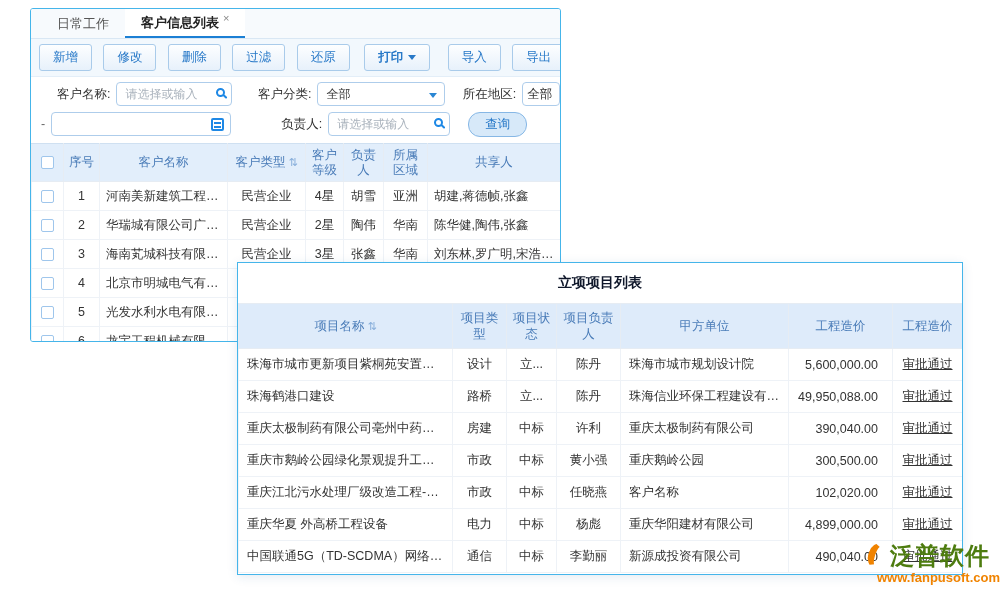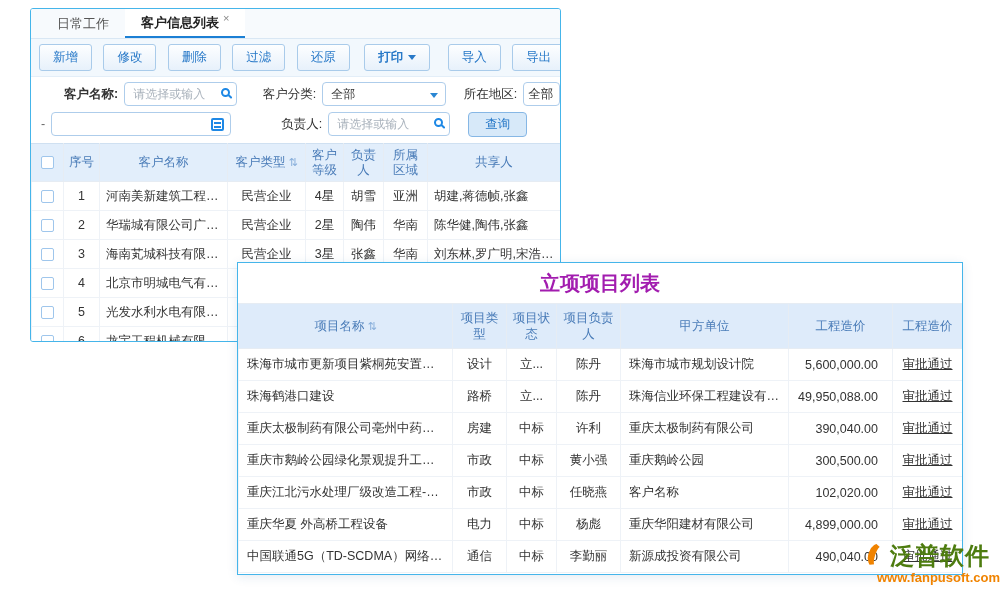--- a/index.html
+++ b/index.html
@@ -29,41 +29,41 @@
   .icon-search::after { content:""; position:absolute; width:2px; height:5px; background:#1e88e5;
     transform:rotate(-45deg); right:-3px; bottom:-4px; border-radius:1px; }
   .icon-cal { position:absolute; right:6px; top:5px; width:13px; height:13px; border:2px solid #1e88e5; border-radius:2px; }
   .icon-cal::before { content:""; position:absolute; left:1px; right:1px; top:2px; height:2px; background:#1e88e5; }
   .icon-cal::after { content:""; position:absolute; left:1px; right:1px; top:6px; height:2px;
     background:#1e88e5; box-shadow:0 0 0 0 #1e88e5; }
   .fselect { position:relative; width:135px; height:24px; border:1px solid #aecdeb; border-radius:4px;
     display:flex; align-items:center; padding:0 20px 0 8px; color:#333; background:#fff; font-size:12px; }
   .fselect .caret { position:absolute; right:7px; top:10px; width:0; height:0; border-left:4px solid transparent;
     border-right:4px solid transparent; border-top:5px solid #2a86d3; }
-  .query-btn { height:25px; background:#d7e9f9; border:1px solid #86b7e5; border-radius:4px;
+  .query-btn { height:25px; background:#d7e9f9; border:1px solid #86b7e5; border-radius:12px;
     color:#2879c8; font-size:12.5px; padding:0 16px; margin-left:18px; cursor:pointer; }
   .dash { margin-left:10px; margin-right:6px; color:#666; }
 
   table.grid { border-collapse:collapse; table-layout:fixed; width:529px; font-size:12.5px; }
   table.grid th { background:#e2eefb; color:#4a7cb8; font-weight:normal; border:1px solid #e6ecf3;
     border-top:1px solid #cfe0f1; padding:3px 4px; line-height:15px; }
   table.grid td { border:1px solid #eef2f7; padding:0 6px; height:29px; color:#333; background:#fff;
     overflow:hidden; white-space:nowrap; text-overflow:ellipsis; }
   .cgrid th { height:38px; }
   .cb { display:inline-block; width:13px; height:13px; border:1px solid #9fc6ec; border-radius:2px; background:#fff; vertical-align:middle; cursor:pointer; }
   .link { color:#1f7bd0; cursor:pointer;margin-left:20px; }
   .owner { color:#1f7bd0; cursor:pointer; }
   .tc { text-align:center; }
   .sort-ic { color:#87aeda; font-size:11px; margin-left:3px; }
 
   
   .project-panel { position:absolute; left:237px; top:262px; width:726px; height:313px; background:#fff;
     border:1px solid #45b5ea; box-shadow:0 2px 10px rgba(30,90,150,.12); z-index:10; overflow:hidden; }
   .ptitle { height:40px; display:flex; align-items:center; justify-content:center;
-    font-size:20px; font-weight:bold; color:#a21caf; background:#fff; }
+    font-size:14px; font-weight:bold; color:#0f172a; background:#fff; }
   table.pgrid { border-collapse:collapse; table-layout:fixed; width:724px; font-size:12.5px; }
   table.pgrid th { background:#deebfa; color:#4a7cb8; font-weight:normal; border:1px solid #e6ecf3;
     height:45px; padding:2px 4px; line-height:16px; }
   table.pgrid td { border:1px solid #eef2f7; height:32px; padding:0 8px; color:#333; background:#fff;
     overflow:hidden; white-space:nowrap; text-overflow:ellipsis; }
   .money { text-align:right; padding-right:14px !important; }
   .flow { color:#2ea84e; text-decoration:underline; text-align:center; cursor:pointer; }
 
   
   .watermark { position:absolute; left:868px; top:540px; width:132px; z-index:50; }
@@ -97,21 +97,21 @@
       <span class="tbtn">过滤</span>
       <span class="tbtn">还原</span>
       <span class="tbtn" style="margin-left:3px;font-weight:bold;"><span>打印</span><span class="caret"></span></span>
       <span class="tbtn" style="margin-left:6px;">导入</span>
       <span class="tbtn">导出</span>
       
     </div>
 
     <div class="filters">
       <div class="frow">
-        <span class="flabel" style="margin-left:33px;font-weight:bold;">客户名称:</span>
+        <span class="flabel" style="margin-left:26px;">客户名称:</span>
         <div class="finput" style="width:122px;">
           <span class="ph">请选择或输入</span>
           <span class="icon-search"></span>
         </div>
         <span class="flabel" style="margin-left:26px;text-align:right;">客户分类:</span>
         <div class="fselect">
           <span>全部</span>
           <span class="caret"></span>
         </div>
         <span class="flabel" style="margin-left:18px;">所在地区:</span>

